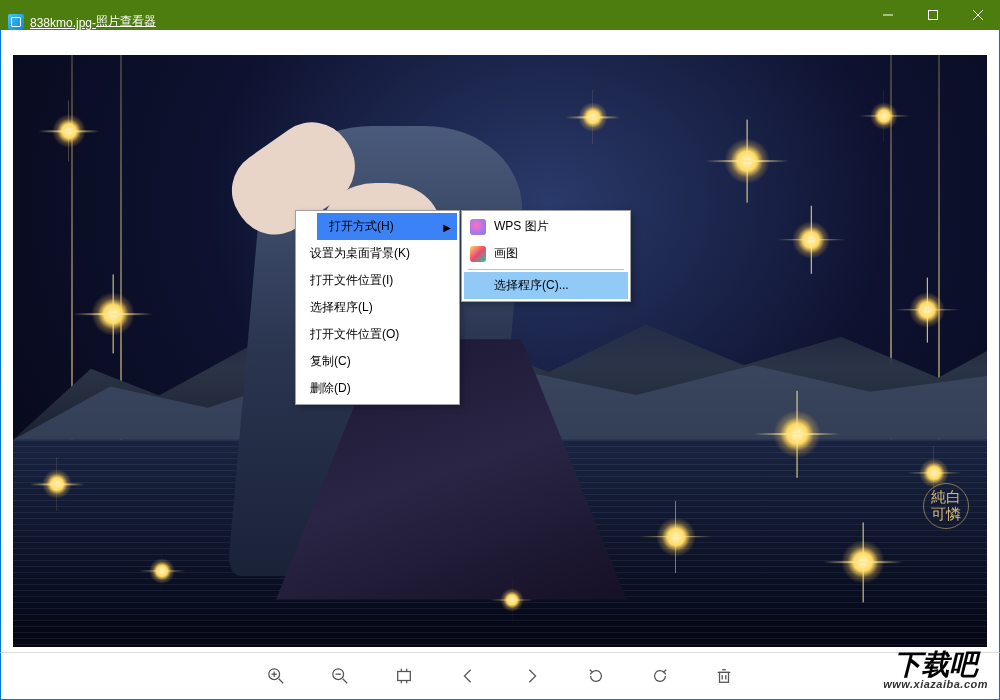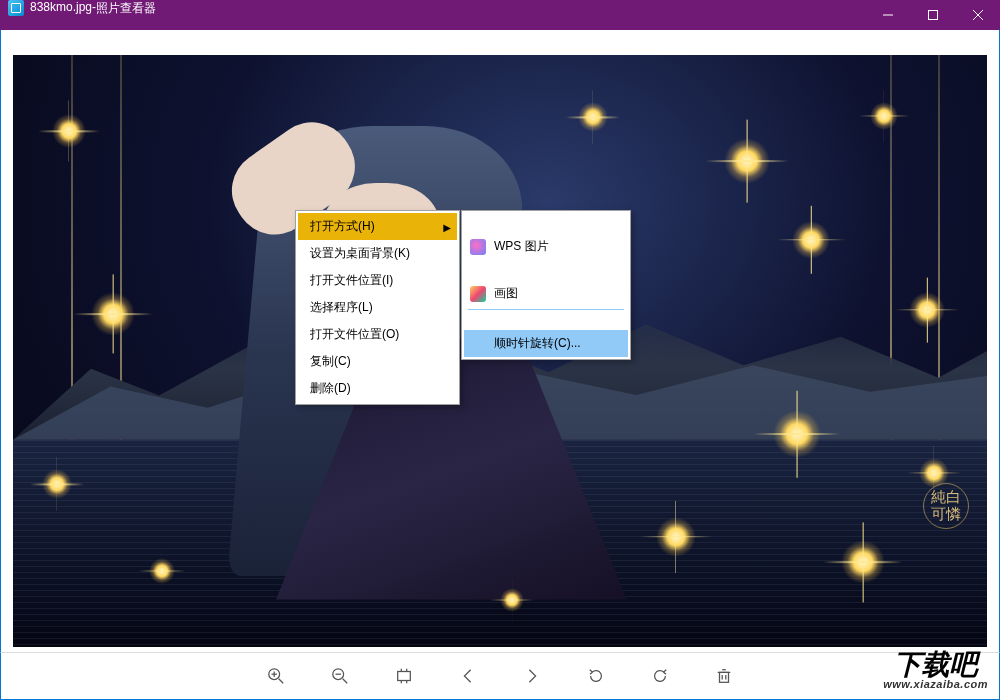--- a/index.html
+++ b/index.html
@@ -1,18 +1,18 @@
 <!DOCTYPE html>
 <html><head>
 <meta charset="utf-8">
 <style>
 * { margin: 0; padding: 0; box-sizing: border-box; font-family: "Microsoft YaHei", "SimSun", sans-serif; }
 body { width: 1000px; height: 700px; overflow: hidden; background: #fff; position: relative; }
 
-.titlebar { height: 30px; background: #701a75; display: flex; align-items: flex-start; color: #fff; font-size: 12px; padding-left: 8px; }
+.titlebar { height: 30px; background: #4d7c0f; display: flex; align-items: flex-end; color: #fff; font-size: 12px; padding-left: 8px; text-decoration: underline; }
 .titlebar .app-icon { width: 16px; height: 16px; background: linear-gradient(135deg,#4fc3f7,#0288d1); border-radius: 2px; margin-right: 6px; position: relative; }
 .titlebar .app-icon::after { content: ""; position: absolute; inset: 3px; border: 1px solid #fff; border-radius: 1px; }
 .titlebar .title-text { flex: 0 0 auto; }
 .titlebar .spacer { flex: 1; }
 .win-btn { width: 45px; height: 30px; display: flex; align-items: center; justify-content: center; color: #fff; }
 .win-btn svg { width: 10px; height: 10px; }
 
 .content { position: absolute; top: 30px; left: 0; right: 0; bottom: 48px; background: #fff; overflow: hidden; border-left: 1px solid #0078d7; border-right: 1px solid #0078d7;}
 .image-view { position: absolute; top: 25px; left: 12px; right: 12px; bottom: 5px; background: #0a0920; overflow: hidden; }
 
@@ -35,24 +35,24 @@
 .sparkle::before,.sparkle::after{content:"";position:absolute;background:linear-gradient(90deg,transparent,#ffe890,transparent);left:50%;top:50%;transform:translate(-50%,-50%);}
 .sparkle::before{width:180%;height:4%;}
 .sparkle::after{width:4%;height:180%;}
 .light-strand { position:absolute; width:2px; background:linear-gradient(180deg, rgba(255,230,150,.2), rgba(255,230,150,.5), rgba(255,230,150,.2)); top:0; height:100%;}
 
 .watermark-img { position:absolute; right:18px; bottom:20%; width:46px; height:46px; border:1px solid rgba(210,180,100,.6); border-radius:50%; display:flex; align-items:center; justify-content:center; color:#d4b878; font-size:15px; line-height:1.1; text-align:center;}
 
 
 .context-menu { position:absolute; background:#fff; border:1px solid #a0a0a0; box-shadow: 3px 3px 6px rgba(0,0,0,.25); font-size:12px; padding: 2px; min-width: 165px; font-family: "SimSun", monospace;}
 .context-menu .item { padding: 5px 20px 5px 12px; white-space: nowrap; position:relative; }
-.context-menu .item.highlight { background:#eab308; }
+.context-menu .item.highlight { background:#3b82f6;margin-left:19px; }
 .context-menu .item .arrow { position:absolute; right:6px; top:50%; transform:translateY(-50%); font-size:10px;}
 .submenu { position:absolute; background:#fff; border:1px solid #a0a0a0; box-shadow: 3px 3px 6px rgba(0,0,0,.25); font-size:12px; padding:2px; min-width:170px; font-family: "SimSun", monospace;}
-.submenu .subitem { padding: 5px 12px 5px 30px; white-space:nowrap; position:relative;margin-top:20px; }
+.submenu .subitem { padding: 5px 12px 5px 30px; white-space:nowrap; position:relative; }
 .submenu .subitem.highlight { background:#91c9f7; }
 .submenu .sep { height:0; border-top:1px solid #91c9f7; margin:2px 4px; }
 .submenu .subicon { position:absolute; left:6px; top:50%; transform:translateY(-50%); width:16px; height:16px; border-radius:3px; }
 .ico-wps { background: radial-gradient(circle at 40% 40%, #ff6ec7, #6a82fb); }
 .ico-paint { background: linear-gradient(135deg,#ffd166,#ef476f 50%,#06d6a0); border-radius:2px;}
 
 
 .toolbar { position:absolute; left:0; right:0; bottom:0; height:48px; background:#fff; border-top:1px solid #ddd; border-left:1px solid #0078d7; border-right:1px solid #0078d7; border-bottom:1px solid #0078d7; display:flex; align-items:center; justify-content:center; gap:40px; }
 .tool-btn { width:24px; height:24px; display:flex; align-items:center; justify-content:center; color:#555; cursor:pointer; }
 .tool-btn svg { width:18px; height:18px; stroke:#555; stroke-width:1.4; fill:none; }
@@ -140,21 +140,21 @@
     <div class="subitem">
       <span class="subicon ico-wps"></span>
       <span>WPS 图片</span>
     </div>
     <div class="subitem">
       <span class="subicon ico-paint"></span>
       <span>画图</span>
     </div>
     <div class="sep"></div>
     <div class="subitem highlight">
-      <span>顺时针旋转(C)...</span>
+      <span>选择程序(C)...</span>
     </div>
   </div>
 </div>
 
 <div class="toolbar">
   <div class="tool-btn">
     <svg viewBox="0 0 20 20">
         <circle cx="8" cy="8" r="6"></circle>
         <line x1="13" y1="13" x2="18" y2="18"></line>
         <line x1="5" y1="8" x2="11" y2="8"></line>

